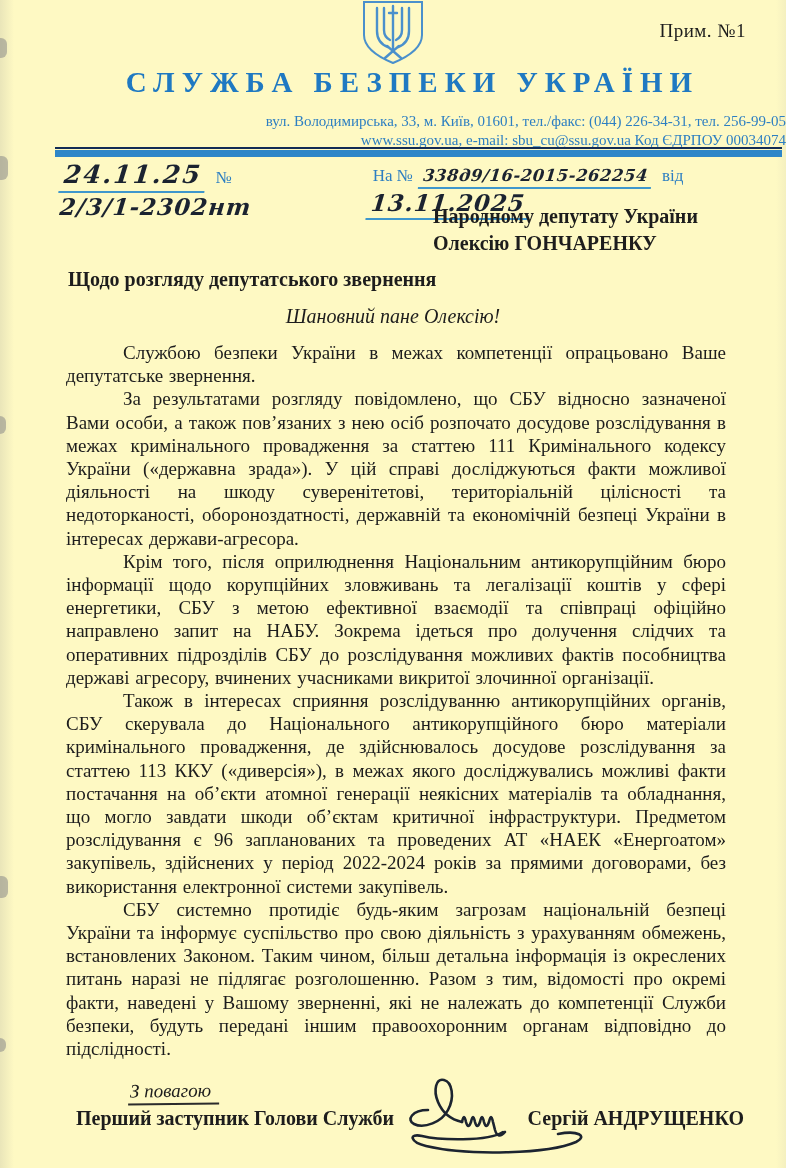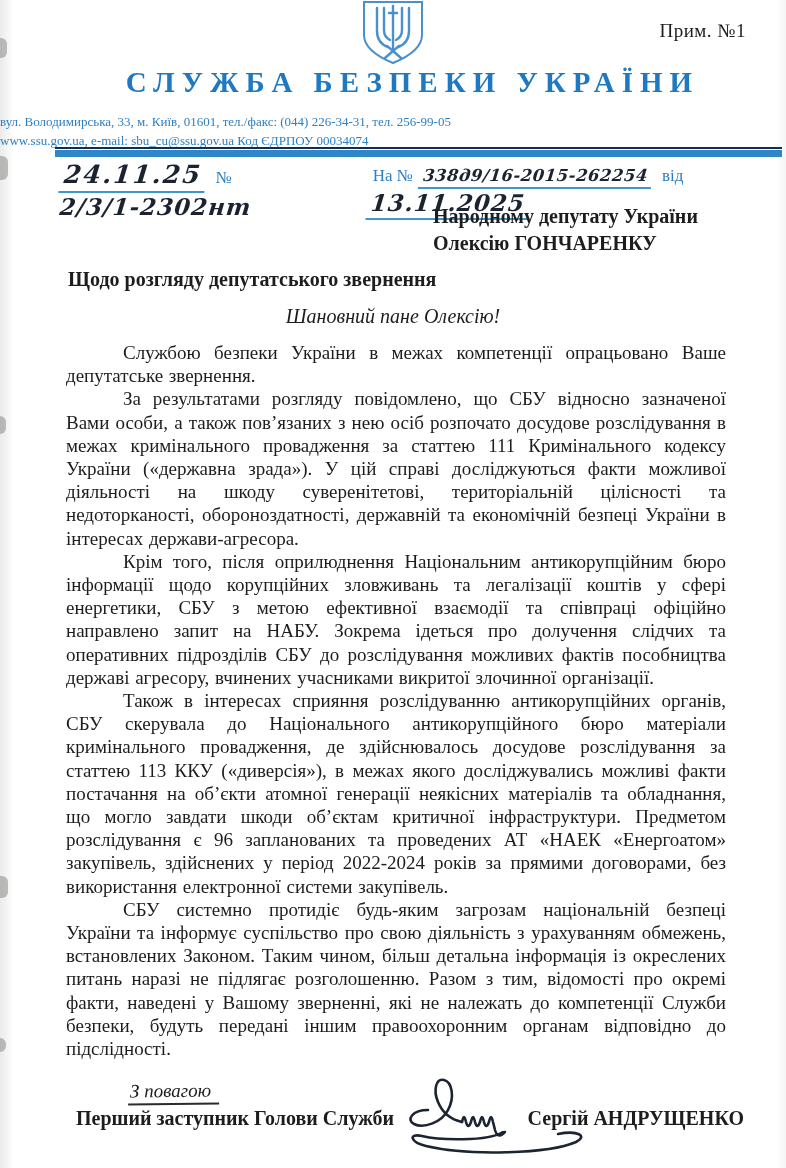--- a/index.html
+++ b/index.html
@@ -1,20 +1,20 @@
 <!DOCTYPE html>
 <html lang="uk"><head>
 <meta charset="utf-8">
 <style>
   html,body{margin:0;padding:0;background:#e8e8e6;}
   .page{
     position:relative;
     width:786px;height:1168px;
     margin:0 auto;
-    background:#ffffff;
+    background:#fef9c3;
     overflow:hidden;
     font-family:"Liberation Serif", serif;
     color:#1d1d1d;
   }
   
   .page::before{
     content:"";position:absolute;inset:0;pointer-events:none;
     background:
       linear-gradient(90deg, rgba(140,140,140,.18) 0, rgba(140,140,140,0) 14px),
       linear-gradient(270deg, rgba(160,160,160,.10) 0, rgba(160,160,160,0) 10px);
@@ -28,21 +28,21 @@
 
   .emblem{position:absolute;top:1px;left:50%;transform:translateX(-50%);}
 
   .org-name{
     position:absolute;top:66px;left:0;right:0;
     text-align:center;
     color:#1f79c2;font-weight:bold;font-size:29px;letter-spacing:7px;padding-left:39px;
   }
   .org-address{
     position:absolute;top:112px;left:0;right:0;
-    text-align:left;color:#2d7fc2;font-size:13px;line-height:19px;
+    text-align:right;color:#2d7fc2;font-size:15px;line-height:19px;
   }
   .rule{
     position:absolute;top:147px;left:55px;right:4px;height:7px;
     border-top:2px solid #122c55;
     background:#2e86c8;
     background-clip:content-box;
     padding-top:1px;
   }
 
   .ref-row{

